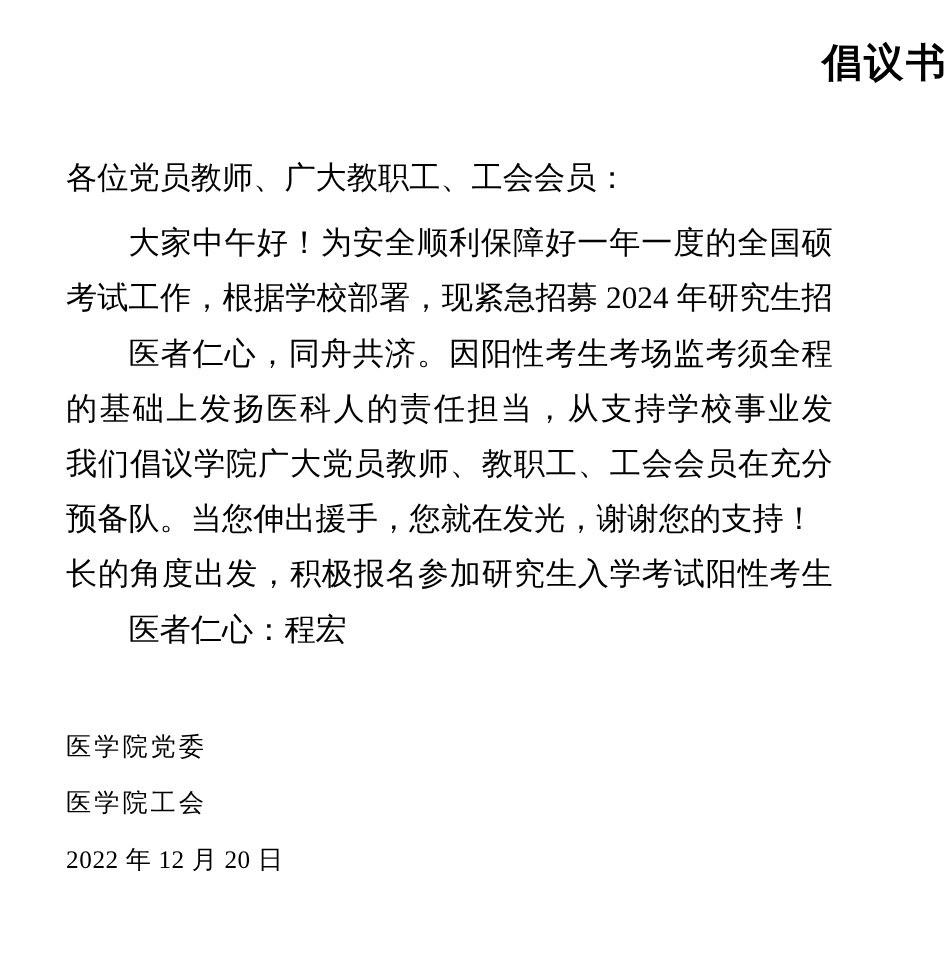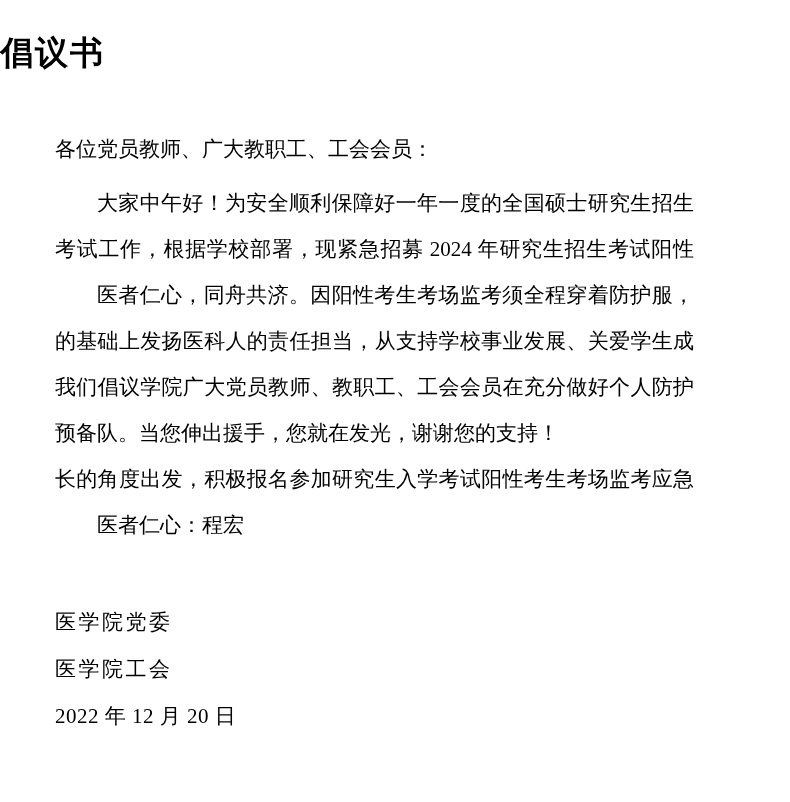--- a/index.html
+++ b/index.html
@@ -19,27 +19,27 @@
     padding-top: 30px;
   }
   .content {
     margin-left: 55px;
     width: 639px;
   }
   .doc-title {
     margin: 0;
     font-size: 33px;
     font-weight: bold;
-    text-align: left;
+    text-align: right;
     line-height: 46px;
     height: 46px;
     letter-spacing: 2px;
   }
   .line {
-    font-size: 21px;
+    font-size: 26px;
     line-height: 46px;
     height: 46px;
     white-space: nowrap;
   }
   .j {
     white-space: normal;
     text-align: justify;
     text-align-last: justify;
     text-justify: inter-character;
     overflow: hidden;

